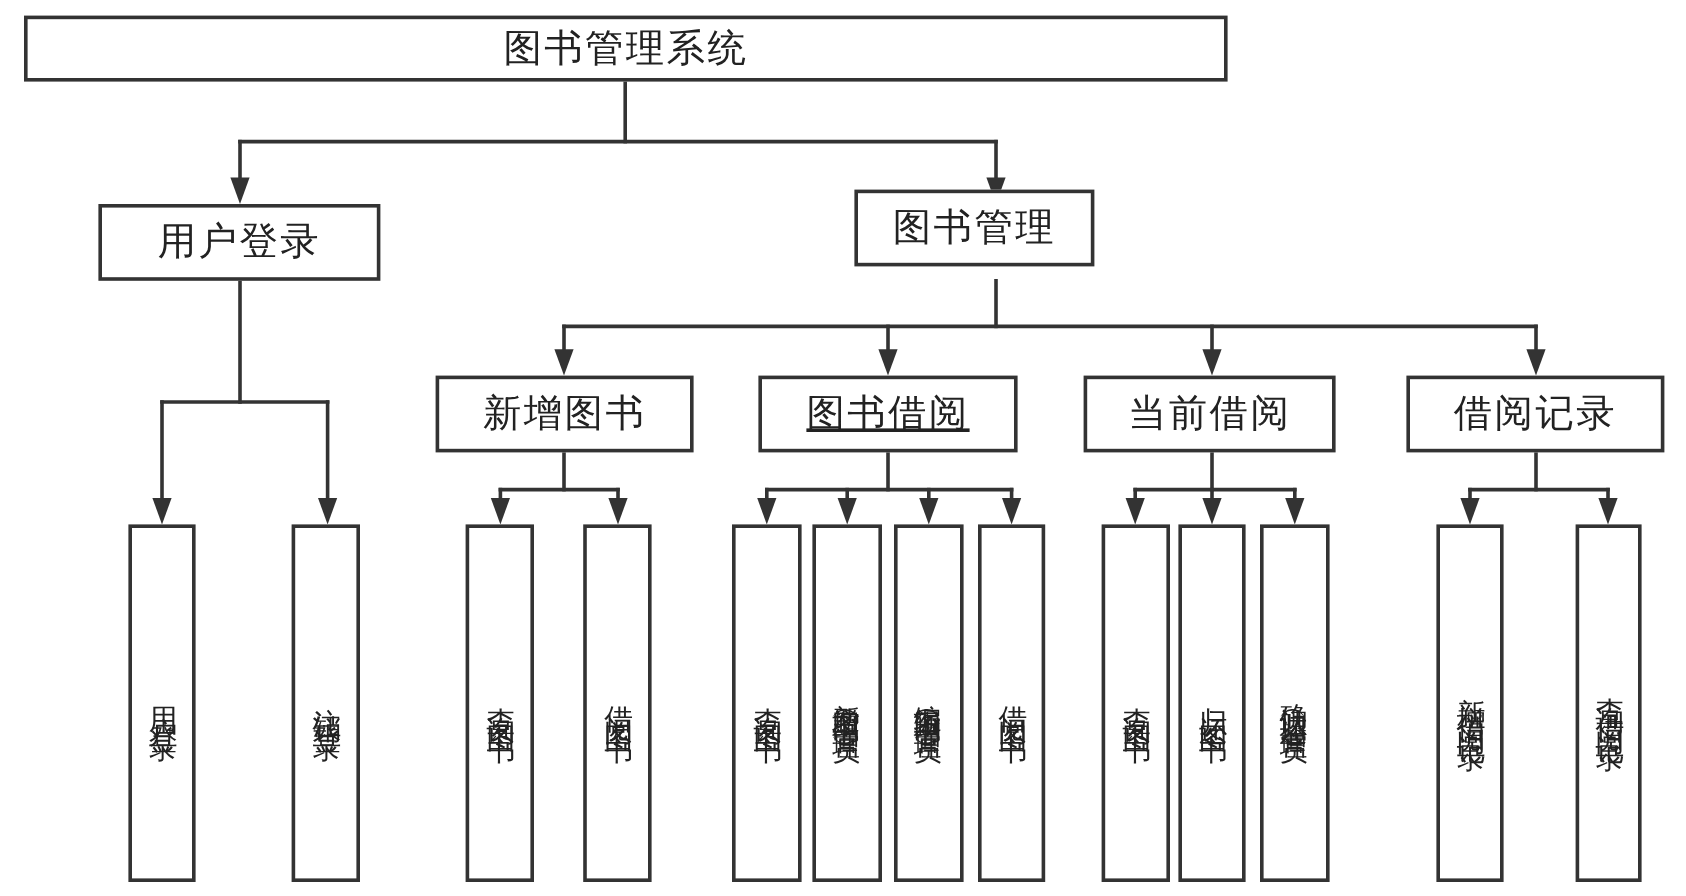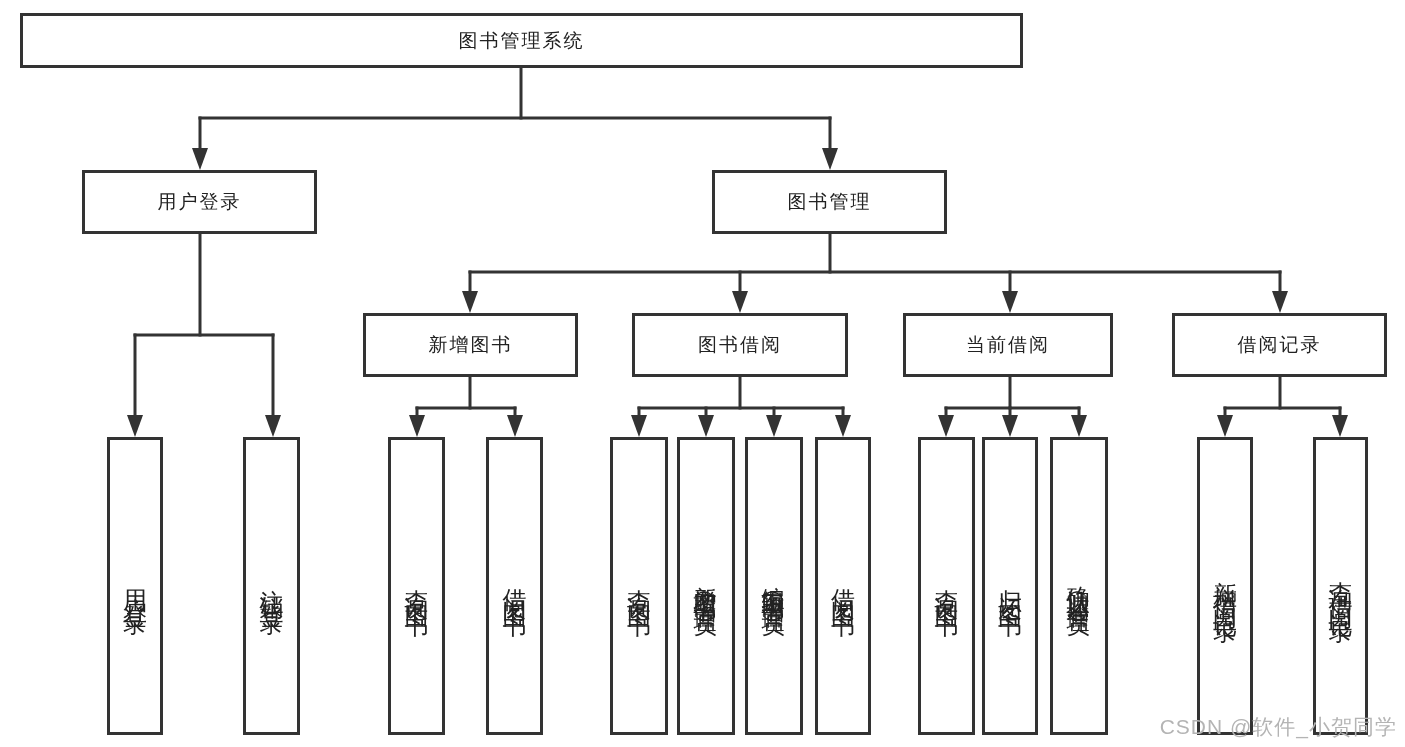--- a/index.html
+++ b/index.html
@@ -23,21 +23,21 @@
   }
   .node {
     position: absolute;
     box-sizing: border-box;
     border: 3px solid #333333;
     background: #ffffff;
     display: flex;
     align-items: center;
     justify-content: center;
     color: #222222;
-    font-size: 19px;
+    font-size: 32px;
     letter-spacing: 2px;
     white-space: nowrap;
   }
   .vnode {
     writing-mode: vertical-rl;
     text-orientation: mixed;
     letter-spacing: 8px;
     font-size: 24px;
     white-space: normal;
   }
@@ -114,28 +114,28 @@
       <polygon points="1332,415 1348,415 1340,437" fill="#333333"></polygon>
     </svg>
 
   <div class="node" style="left:20px; top:13px; width:1003px; height:55px;">
     <span>图书管理系统</span>
   </div>
 
   <div class="node" style="left:82px; top:170px; width:235px; height:64px;">
     <span>用户登录</span>
   </div>
-  <div class="node" style="left:712px; top:170px; width:235px; height:64px;">
+  <div class="node" style="left:712px; top:158px; width:200px; height:64px;">
     <span>图书管理</span>
   </div>
 
   <div class="node" style="left:363px; top:313px; width:215px; height:64px;">
     <span>新增图书</span>
   </div>
-  <div class="node" style="left:632px; top:313px; width:216px; height:64px;">
+  <div class="node" style="left:632px; top:313px; width:216px; height:64px;text-decoration:underline;">
     <span>图书借阅</span>
   </div>
   <div class="node" style="left:903px; top:313px; width:210px; height:64px;">
     <span>当前借阅</span>
   </div>
   <div class="node" style="left:1172px; top:313px; width:215px; height:64px;">
     <span>借阅记录</span>
   </div>
 
   <div class="node vnode" style="left:107px; top:437px; width:56px; height:298px;">
@@ -175,14 +175,13 @@
     <span>确认归还（管理员）</span>
   </div>
 
   <div class="node vnode" style="left:1197px; top:437px; width:56px; height:298px;">
     <span>新增借阅记录</span>
   </div>
   <div class="node vnode" style="left:1313px; top:437px; width:55px; height:298px;">
     <span>查询借阅记录</span>
   </div>
 
-  <div class="watermark">CSDN @软件_小贺同学</div>
 </div>
 
 </body></html>

